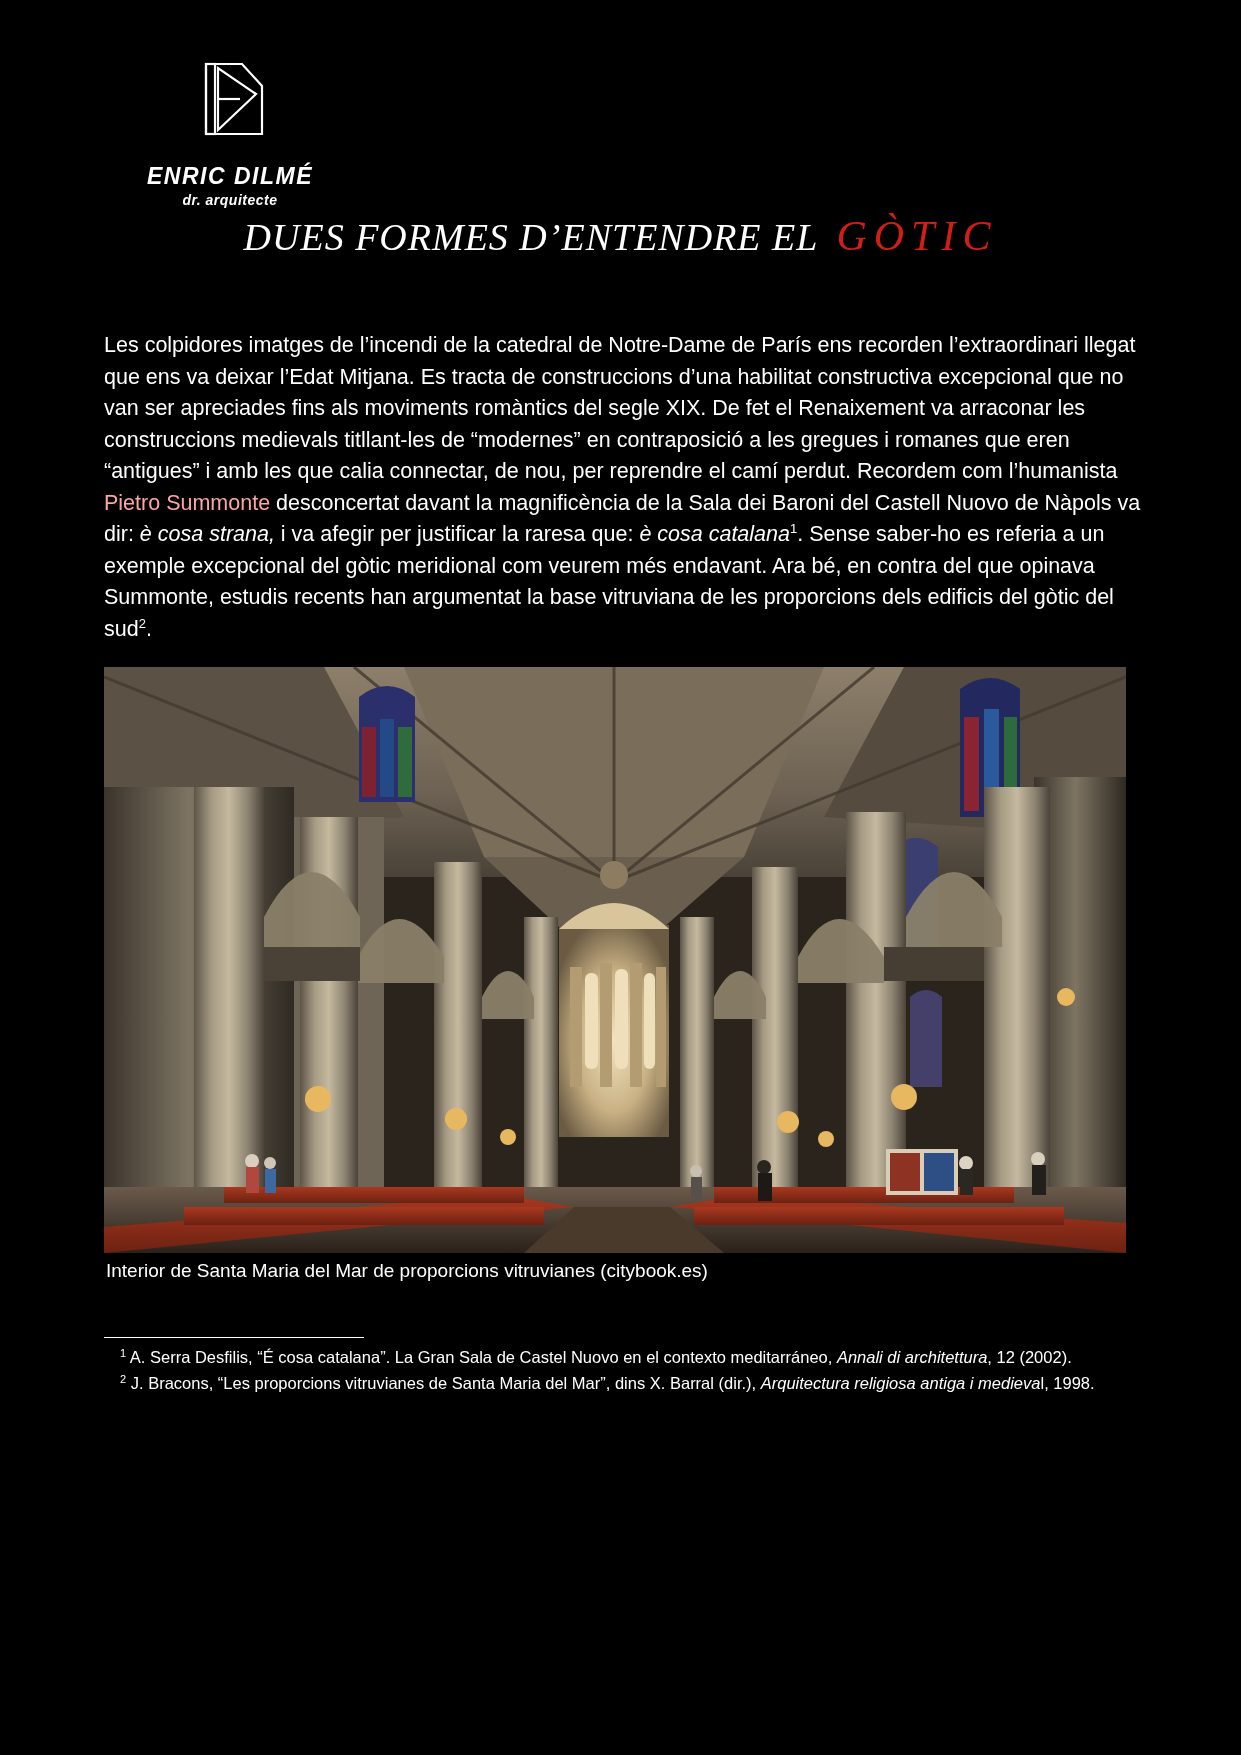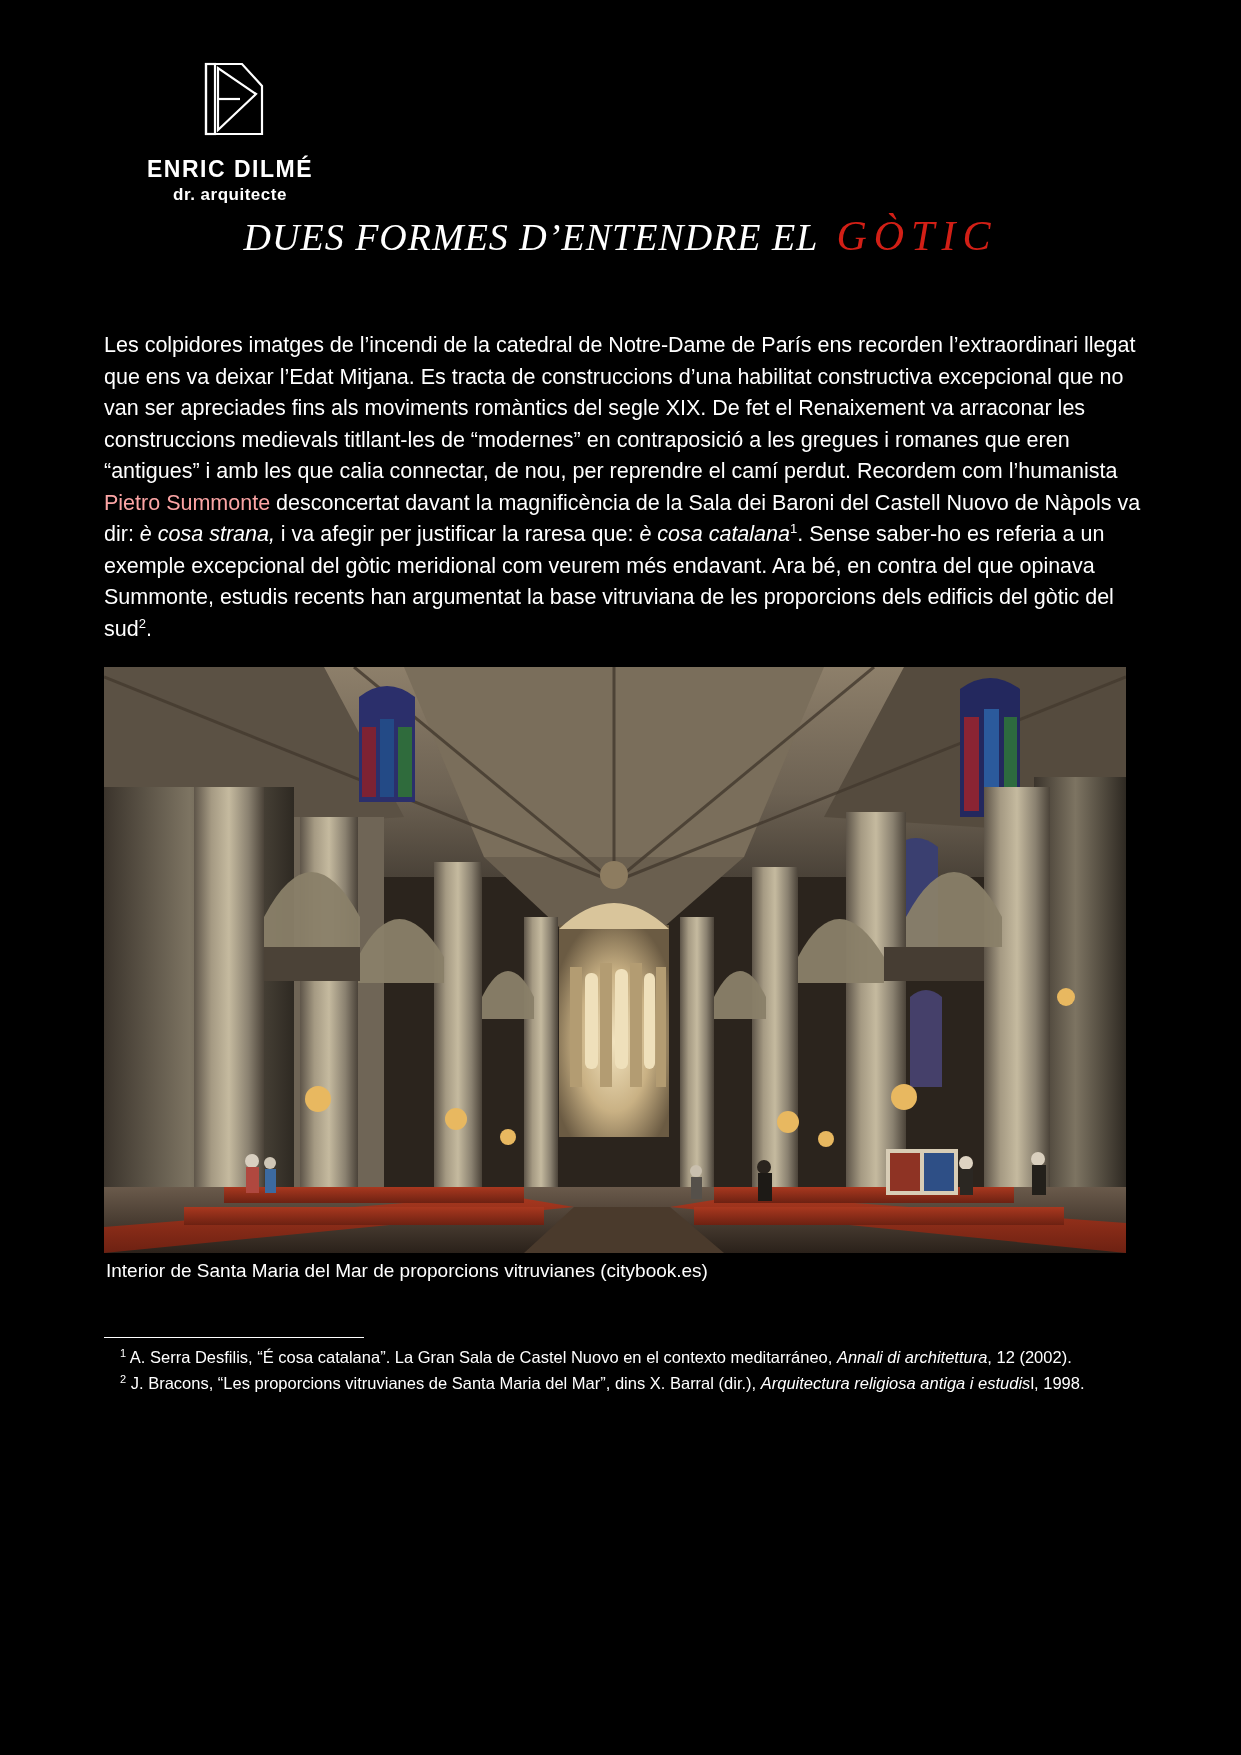--- a/index.html
+++ b/index.html
@@ -25,33 +25,35 @@
     text-align: center;
   }
   .logo-mark {
     width: 72px;
     height: 78px;
     margin: 0 auto;
     position: relative;
   }
   .logo-mark svg { display: block; }
   .logo-name {
-    margin-top: 18px;
+    margin-top: 25px;
     font-family: "Liberation Sans", sans-serif;
     font-size: 23px;
     font-weight: bold;
     letter-spacing: 1.5px;
     color: #ffffff;
+    font-style: italic;
   }
   .logo-sub {
     margin-top: 2px;
-    font-size: 17px;
+    font-size: 14px;
     font-weight: bold;
     letter-spacing: 0.5px;
     color: #ffffff;
+    font-style: italic;
   }
 
   
   .doc-title {
     position: absolute;
     left: 0;
     top: 212px;
     width: 1241px;
     text-align: center;
     font-family: "Liberation Serif", serif;
@@ -316,14 +318,14 @@
     <rect x="786" y="486" width="30" height="38" fill="#8e3324"></rect>
     <rect x="820" y="486" width="30" height="38" fill="#2e4f86"></rect>
   </svg>
 </div>
 
 <div class="caption">Interior de Santa Maria del Mar de proporcions vitruvianes (citybook.es)</div>
 
 <div class="footnote-rule"></div>
 <div class="footnotes">
   <p><sup>1</sup><span> A. Serra Desfilis, “É cosa catalana”. La Gran Sala de Castel Nuovo en el contexto meditarráneo, </span><span class="it">Annali di architettura</span><span>, 12 (2002).</span></p>
-  <p><sup>2</sup><span> J. Bracons, “Les proporcions vitruvianes de  Santa Maria del Mar”, dins X. Barral (dir.), </span><span class="it">Arquitectura religiosa antiga i estudis</span><span>l, 1998.</span></p>
+  <p><sup>2</sup><span> J. Bracons, “Les proporcions vitruvianes de  Santa Maria del Mar”, dins X. Barral (dir.), </span><span class="it">Arquitectura religiosa antiga i medieva</span><span>l, 1998.</span></p>
 </div>
 
 </body></html>

